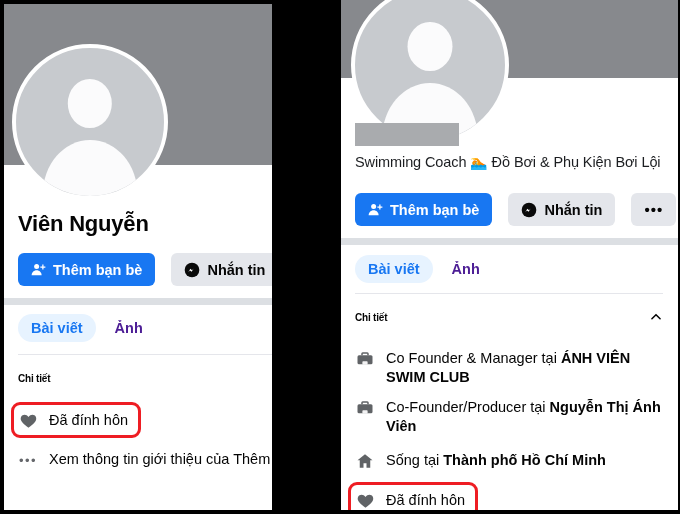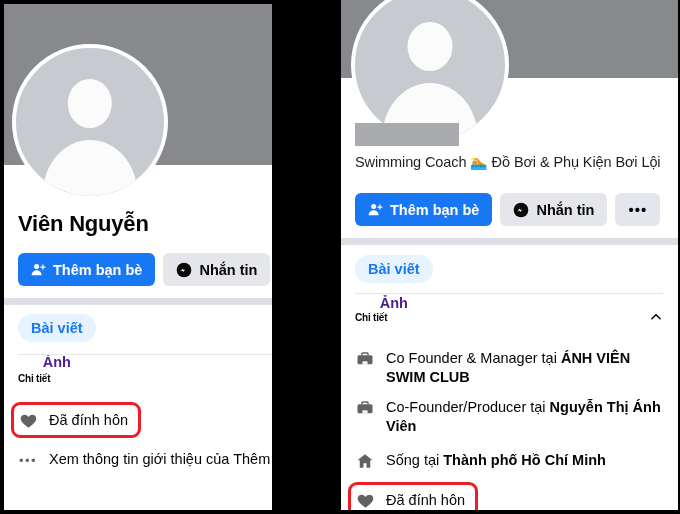--- a/index.html
+++ b/index.html
@@ -80,21 +80,21 @@
     position: absolute;
     left: 14px; top: 154px;
     font-size: 14.5px;
     color: #1c1e21;
     white-space: nowrap;
     letter-spacing: -0.1px;
   }
   .bio-emoji { font-size: 14px; }
 
   
-  .actions { position: absolute; display: flex; align-items: center; gap: 8px; }
+  .actions { position: absolute; display: flex; align-items: center; gap: 16px; }
   #panel-left .actions  { left: 14px; top: 249px; }
   #panel-right .actions { left: 14px; top: 193px; }
 
   .btn {
     display: flex; align-items: center; justify-content: center;
     gap: 7px;
     height: 33px;
     border-radius: 6px;
     font-size: 14.5px;
     font-weight: bold;
@@ -112,21 +112,21 @@
   
   .thick-divider {
     position: absolute; left: 0;
     width: 100%; height: 7px;
     background: #dcdfe3;
   }
   #panel-left .thick-divider  { top: 294px; }
   #panel-right .thick-divider { top: 238px; }
 
   
-  .tabs { position: absolute; display: flex; align-items: center; gap: 6px; flex-direction: column; }
+  .tabs { position: absolute; display: flex; align-items: center; gap: 6px; }
   #panel-left .tabs  { left: 14px; top: 310px; }
   #panel-right .tabs { left: 14px; top: 255px; }
   .tab {
     font-size: 14.5px;
     font-weight: bold;
     color: #4c1d95;
     padding: 6px 13px;
     border-radius: 16px;
     cursor: pointer;
     white-space: nowrap;

